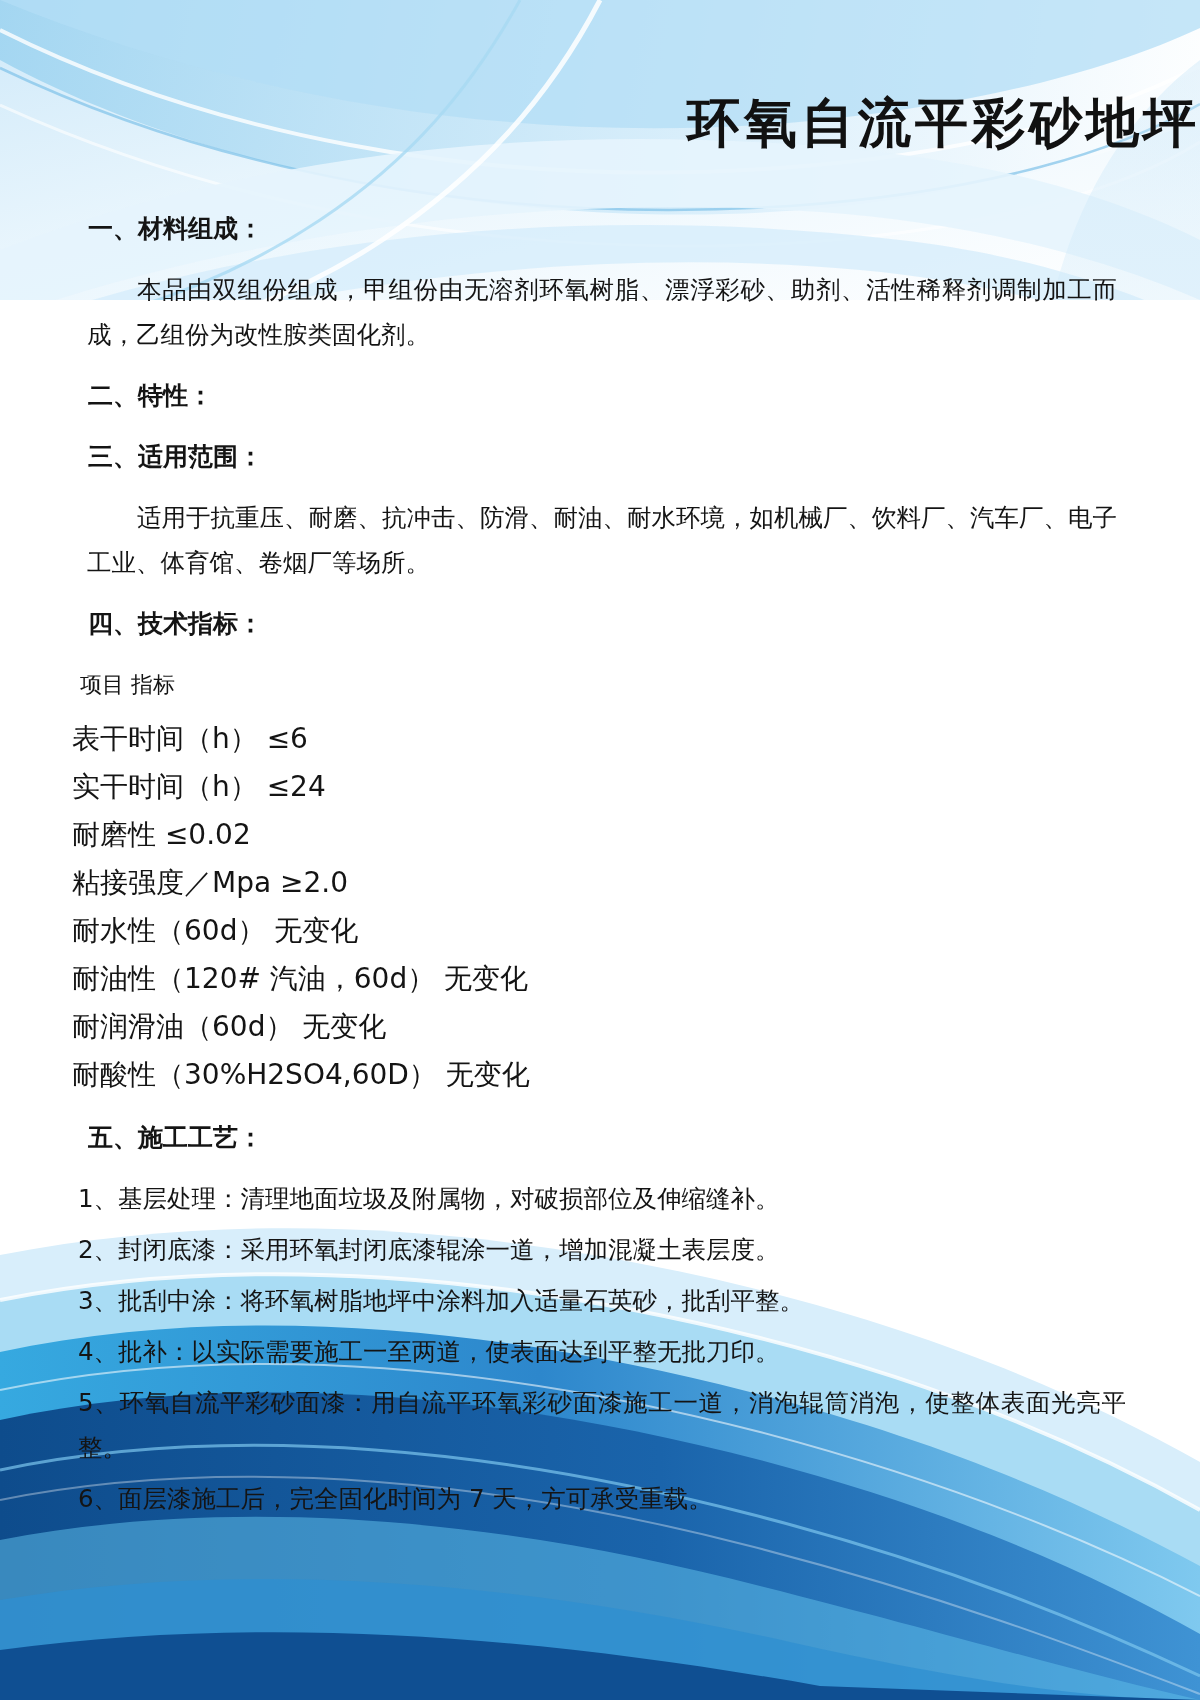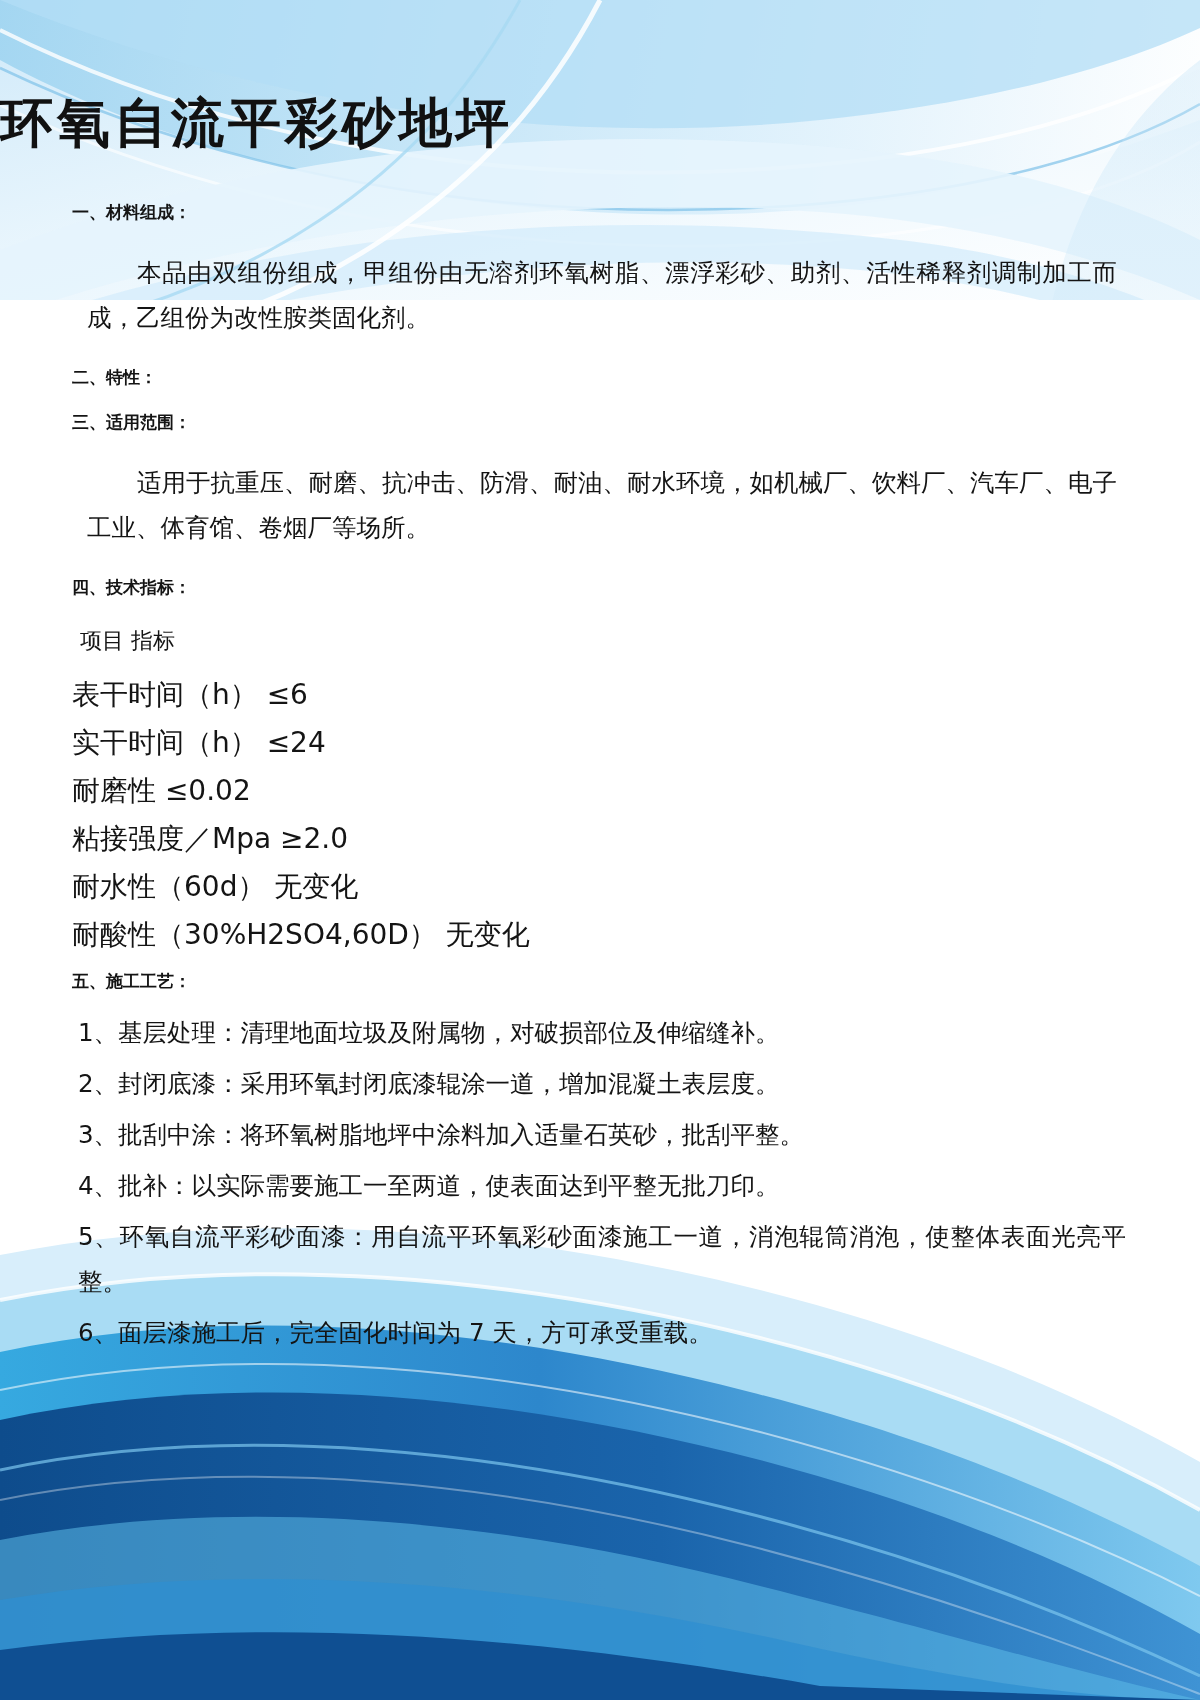--- a/index.html
+++ b/index.html
@@ -32,42 +32,42 @@
     top: 0;
     width: 1200px;
     height: 1700px;
     z-index: 5;
   }
   .title {
     position: absolute;
     top: 88px;
     left: 0;
     width: 1200px;
-    text-align: left;
+    text-align: right;
     font-size: 53px;
     font-weight: bold;
     letter-spacing: 4px;
     color: #111111;
     font-family: "DejaVu Sans", "Liberation Sans", sans-serif;
   }
   .body-text {
     position: absolute;
     top: 190px;
     left: 72px;
     width: 1060px;
     font-size: 24.5px;
     line-height: 45px;
     color: #141414;
     font-family: "DejaVu Sans", "Liberation Sans", sans-serif;
   }
   .sec-head {
-    margin: 0;
+    margin: 16px;
     padding: 0;
     font-weight: bold;
-    font-size: 17px;
+    font-size: 25px;
   }
   .para {
     margin: 15px;
     padding: 0;
     text-indent: 50px;
     font-size: 24.5px;
     text-align: justify;
   }
   .line {
     margin: 8px;
@@ -172,20 +172,22 @@
       <p class="sec-head">三、适用范围：</p>
       <p class="para">适用于抗重压、耐磨、抗冲击、防滑、耐油、耐水环境，如机械厂、饮料厂、汽车厂、电子工业、体育馆、卷烟厂等场所。</p>
 
       <p class="sec-head">四、技术指标：</p>
       <p class="line">项目  指标</p>
       <p class="spec-line">表干时间（h）  ≤6</p>
       <p class="spec-line">实干时间（h）  ≤24</p>
       <p class="spec-line">耐磨性 ≤0.02</p>
       <p class="spec-line">粘接强度／Mpa ≥2.0</p>
       <p class="spec-line">耐水性（60d）  无变化</p>
+      <p class="spec-line">耐油性（120# 汽油，60d）  无变化</p>
+      <p class="spec-line">耐润滑油（60d）  无变化</p>
       <p class="spec-line">耐酸性（30%H2SO4,60D）  无变化</p>
 
       <p class="sec-head">五、施工工艺：</p>
       <p class="step-line">1、基层处理：清理地面垃圾及附属物，对破损部位及伸缩缝补。</p>
       <p class="step-line">2、封闭底漆：采用环氧封闭底漆辊涂一道，增加混凝土表层度。</p>
       <p class="step-line">3、批刮中涂：将环氧树脂地坪中涂料加入适量石英砂，批刮平整。</p>
       <p class="step-line">4、批补：以实际需要施工一至两道，使表面达到平整无批刀印。</p>
       <p class="step-line">5、环氧自流平彩砂面漆：用自流平环氧彩砂面漆施工一道，消泡辊筒消泡，使整体表面光亮平整。</p>
       <p class="step-line">6、面层漆施工后，完全固化时间为 7 天，方可承受重载。</p>
 

